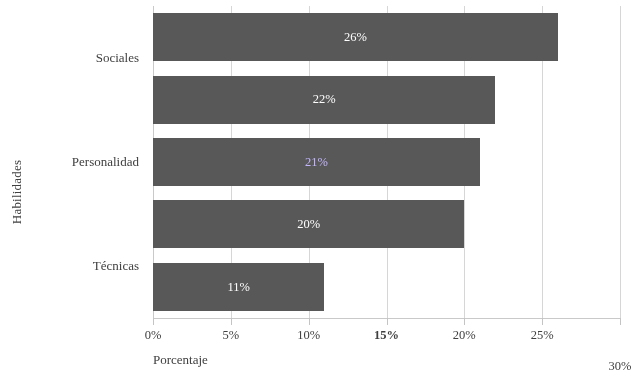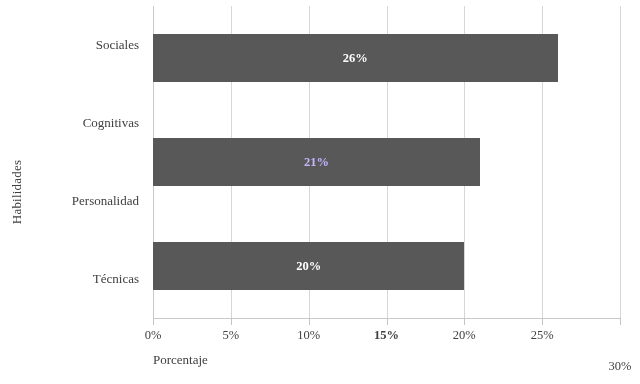--- a/index.html
+++ b/index.html
@@ -62,21 +62,20 @@
   }
 
   
   #plot-area {
     position: absolute;
     left: 153px;
     top: 6px;
     width: 467px;   
     height: 312px;
     box-sizing: border-box;
-    font-weight: bold;
   }
 
   #gridlines {
     position: absolute;
     inset: 0;
     pointer-events: none;
   }
   .gridline {
     position: absolute;
     top: 0;
@@ -167,21 +166,20 @@
 </style>
 </head>
 <body>
 
 <div id="chart-root">
 
   <div id="y-axis-title">Habilidades</div>
 
   <div id="y-tick-labels">
     <div class="y-tick-label">Sociales</div>
-    <div class="y-tick-label">Cognitivas</div>
     <div class="y-tick-label">Personalidad</div>
     <div class="y-tick-label">Técnicas</div>
   </div>
 
   <div id="plot-area">
     <div id="gridlines">
         <div class="gridline axis-zero" style="left: 0px;"></div>
         <div class="gridline" style="left: 77.8333px;"></div>
         <div class="gridline" style="left: 155.667px;"></div>
         <div class="gridline" style="left: 233.5px;"></div>
@@ -189,27 +187,37 @@
         <div class="gridline" style="left: 389.167px;"></div>
         <div class="gridline" style="left: 467px;"></div>
       </div>
     <div id="bars">
       <div class="bar-row">
         <div class="bar" style="width: 404.733px; background: rgb(88, 88, 88);">
           <span class="bar-value" style="color: rgb(255, 255, 255);">26%</span>
         </div>
       </div>
       <div class="bar-row">
+        <div class="bar" style="width: 342.467px; background: rgb(88, 88, 88);">
+          <span class="bar-value" style="color: rgb(255, 255, 255);">22%</span>
+        </div>
+      </div>
+      <div class="bar-row">
         <div class="bar" style="width: 326.9px; background: rgb(88, 88, 88);">
           <span class="bar-value" style="color: #c4b5fd;">21%</span>
         </div>
       </div>
       <div class="bar-row">
         <div class="bar" style="width: 311.333px; background: rgb(88, 88, 88);">
           <span class="bar-value" style="color: rgb(255, 255, 255);">20%</span>
+        </div>
+      </div>
+      <div class="bar-row">
+        <div class="bar" style="width: 171.233px; background: rgb(88, 88, 88);">
+          <span class="bar-value" style="color: rgb(255, 255, 255);">11%</span>
         </div>
       </div>
     </div>
   </div>
 
   <div id="x-axis-line"></div>
   <div id="x-ticks">
       <div class="x-tick-mark" style="left: 0px;"></div>
       <div class="x-tick-mark" style="left: 77.8333px;"></div>
       <div class="x-tick-mark" style="left: 155.667px;"></div>

